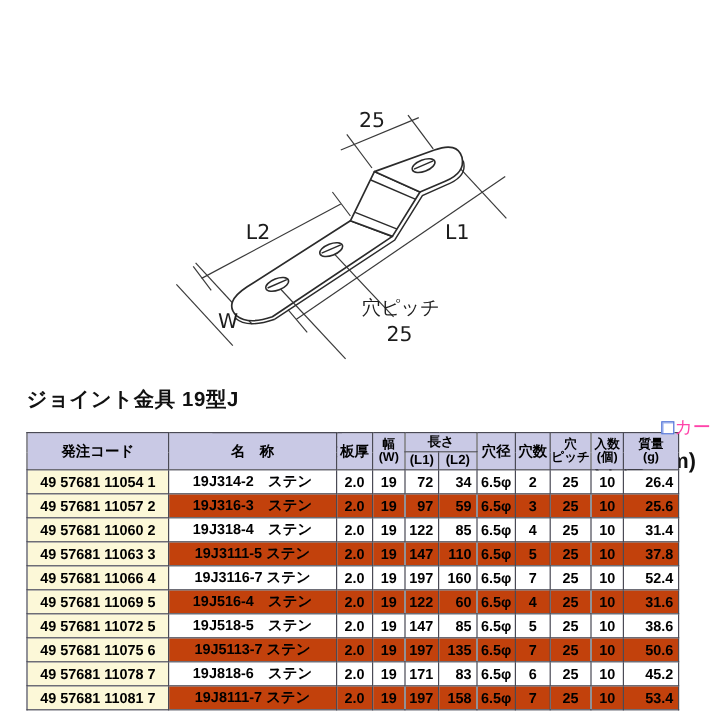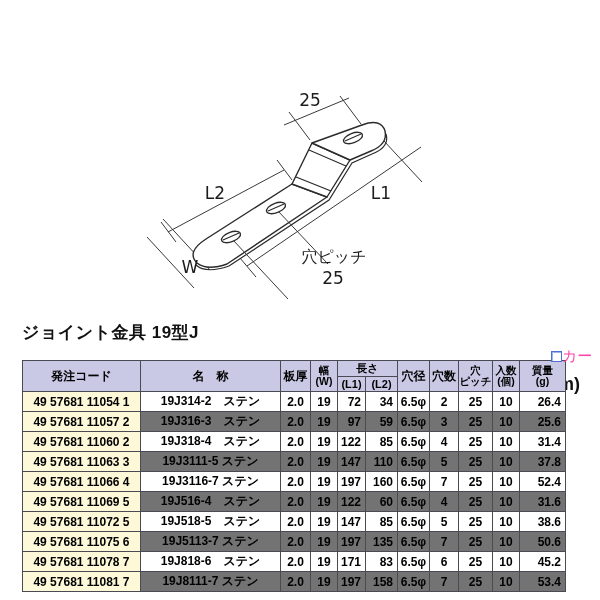--- a/index.html
+++ b/index.html
@@ -27,21 +27,21 @@
   .tbl-wrap{position:absolute;left:22px;top:348px;margin-top:12px;}
   table{border-collapse:collapse;table-layout:fixed;}
   th,td{
     border:1px solid #4a4a55;padding:0;overflow:hidden;white-space:nowrap;
     font-family:"Liberation Sans","DejaVu Sans",sans-serif;color:#000;
   }
   thead th{background:#c9c9e5;font-weight:bold;font-size:12px;text-align:center;}
   thead .sub{font-size:11px;height:14px;}
   thead .two-line div{font-size:10.5px;line-height:11px;}
   tbody td{height:19px;font-size:12px;font-weight:bold;text-align:center;background:#ffffff;}
-  tbody tr.alt td{background:#737373;}
+  tbody tr.alt td{background:#c2410c;}
   tbody td.col-code{background:#fcf8d8;}
   tbody tr.alt td.col-code{background:#fcf8d8;}
   td.col-l1,td.col-l2,td.col-mass{text-align:right;padding-right:4px;}
   
   .watermark{position:absolute;left:551px;top:347px;display:flex;align-items:center;z-index:5;}
   .wm-icon{width:9px;height:9px;background:#ffffff;border:1px solid #4d6fd6;box-shadow:inset 1px 1px 0 #9db4f0;}
   .wm-text{font-size:15px;color:#ff44aa;font-weight:normal;letter-spacing:0;}
 </style>
 </head>
 <body>

